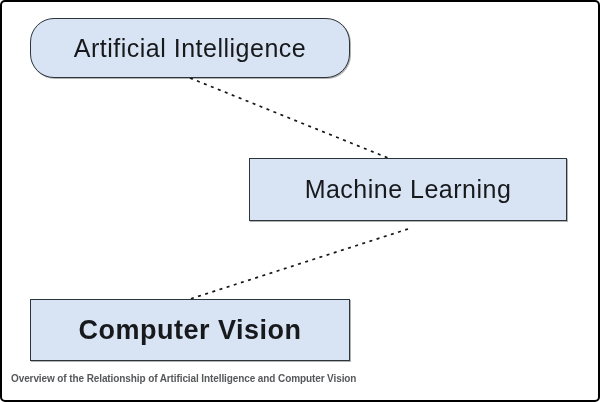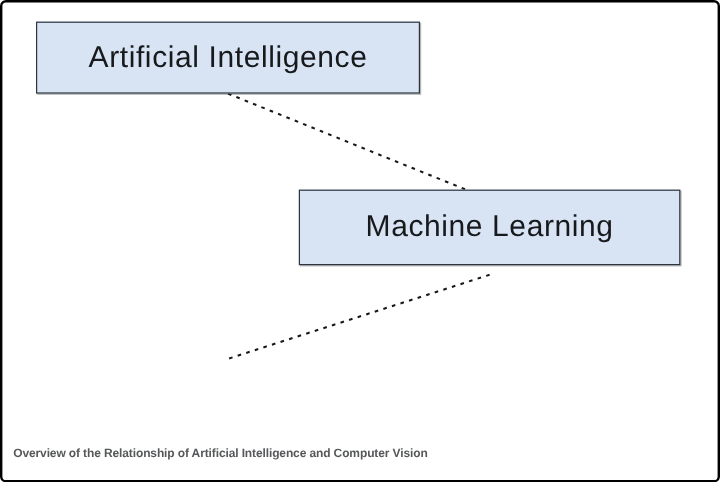--- a/index.html
+++ b/index.html
@@ -38,21 +38,21 @@
     border: 1.5px solid var(--node-border, #2c343c);
     box-shadow: 1px 1px 0 rgba(0,0,0,0.30);
     display: flex;
     align-items: center;
     justify-content: center;
     color: var(--node-text, #17191c);
     font-size: 25px;
     letter-spacing: 0.5px;
     white-space: nowrap;
   }
-  .node-ai { left: 28px; top: 16px;  width: 320px; height: 60px; }
+  .node-ai { left: 28px; top: 16px;  width: 320px; height: 60px; border-radius: 24px; }
   .node-ml { left: 247px; top: 156px; width: 318px; height: 63px; }
   .node-cv { left: 28px; top: 297px; width: 320px; height: 62px; font-weight: 700; font-size: 27px; }
   .caption {
     position: absolute;
     left: 9px;
     top: 371px;
     font-size: 10px;
     font-weight: 700;
     letter-spacing: -0.1px;
     color: var(--caption-text, #57585a);
@@ -70,16 +70,19 @@
   </svg>
 
   <div class="node node-ai">
     <span>Artificial Intelligence</span>
   </div>
 
   <div class="node node-ml">
     <span>Machine Learning</span>
   </div>
 
+  <div class="node node-cv">
+    <span>Computer Vision</span>
+  </div>
 
   <div class="caption">Overview of the Relationship of Artificial Intelligence and Computer Vision</div>
 
 </div>
 
 </body></html>

